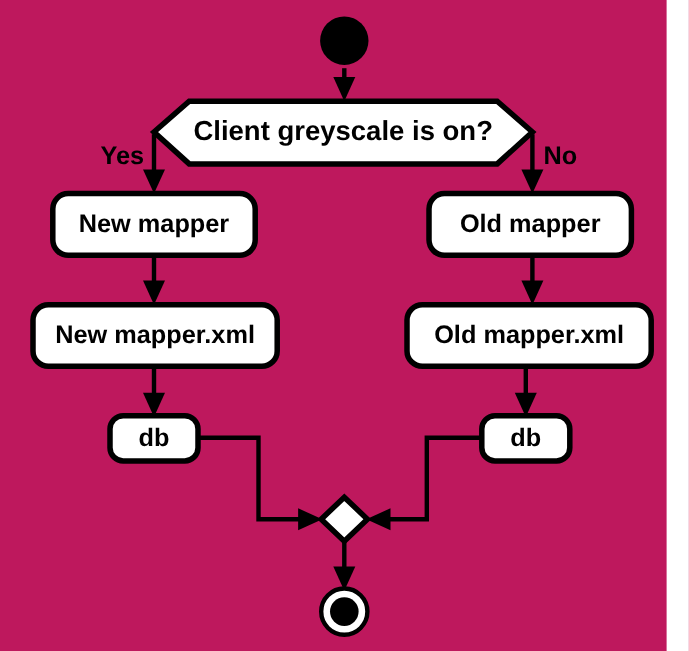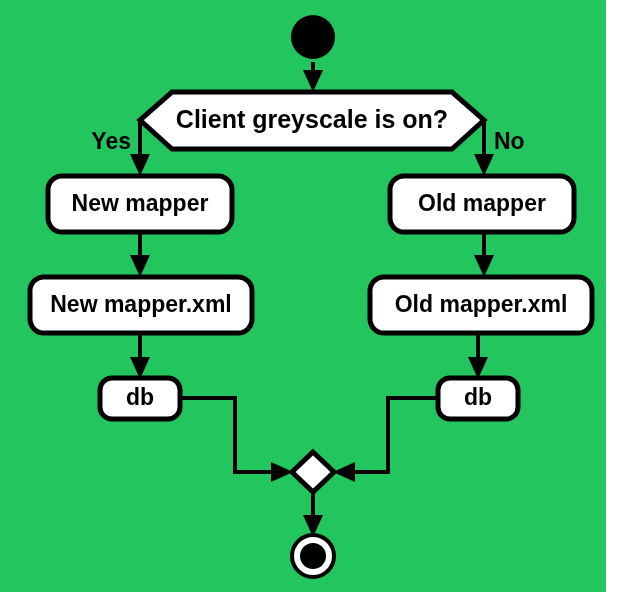--- a/index.html
+++ b/index.html
@@ -7,21 +7,21 @@
     padding: 0;
     background: #ffffff;
   }
   body {
     font-family: "Liberation Sans", sans-serif;
   }
   #diagram-canvas {
     position: relative;
     width: 606px;
     height: 592px;
-    background: #22c55e;
+    background: #be185d;
     overflow: hidden;
   }
   #diagram-svg {
     position: absolute;
     top: 0;
     left: 0;
     width: 626px;
     height: 592px;
   }
   .node-label {

